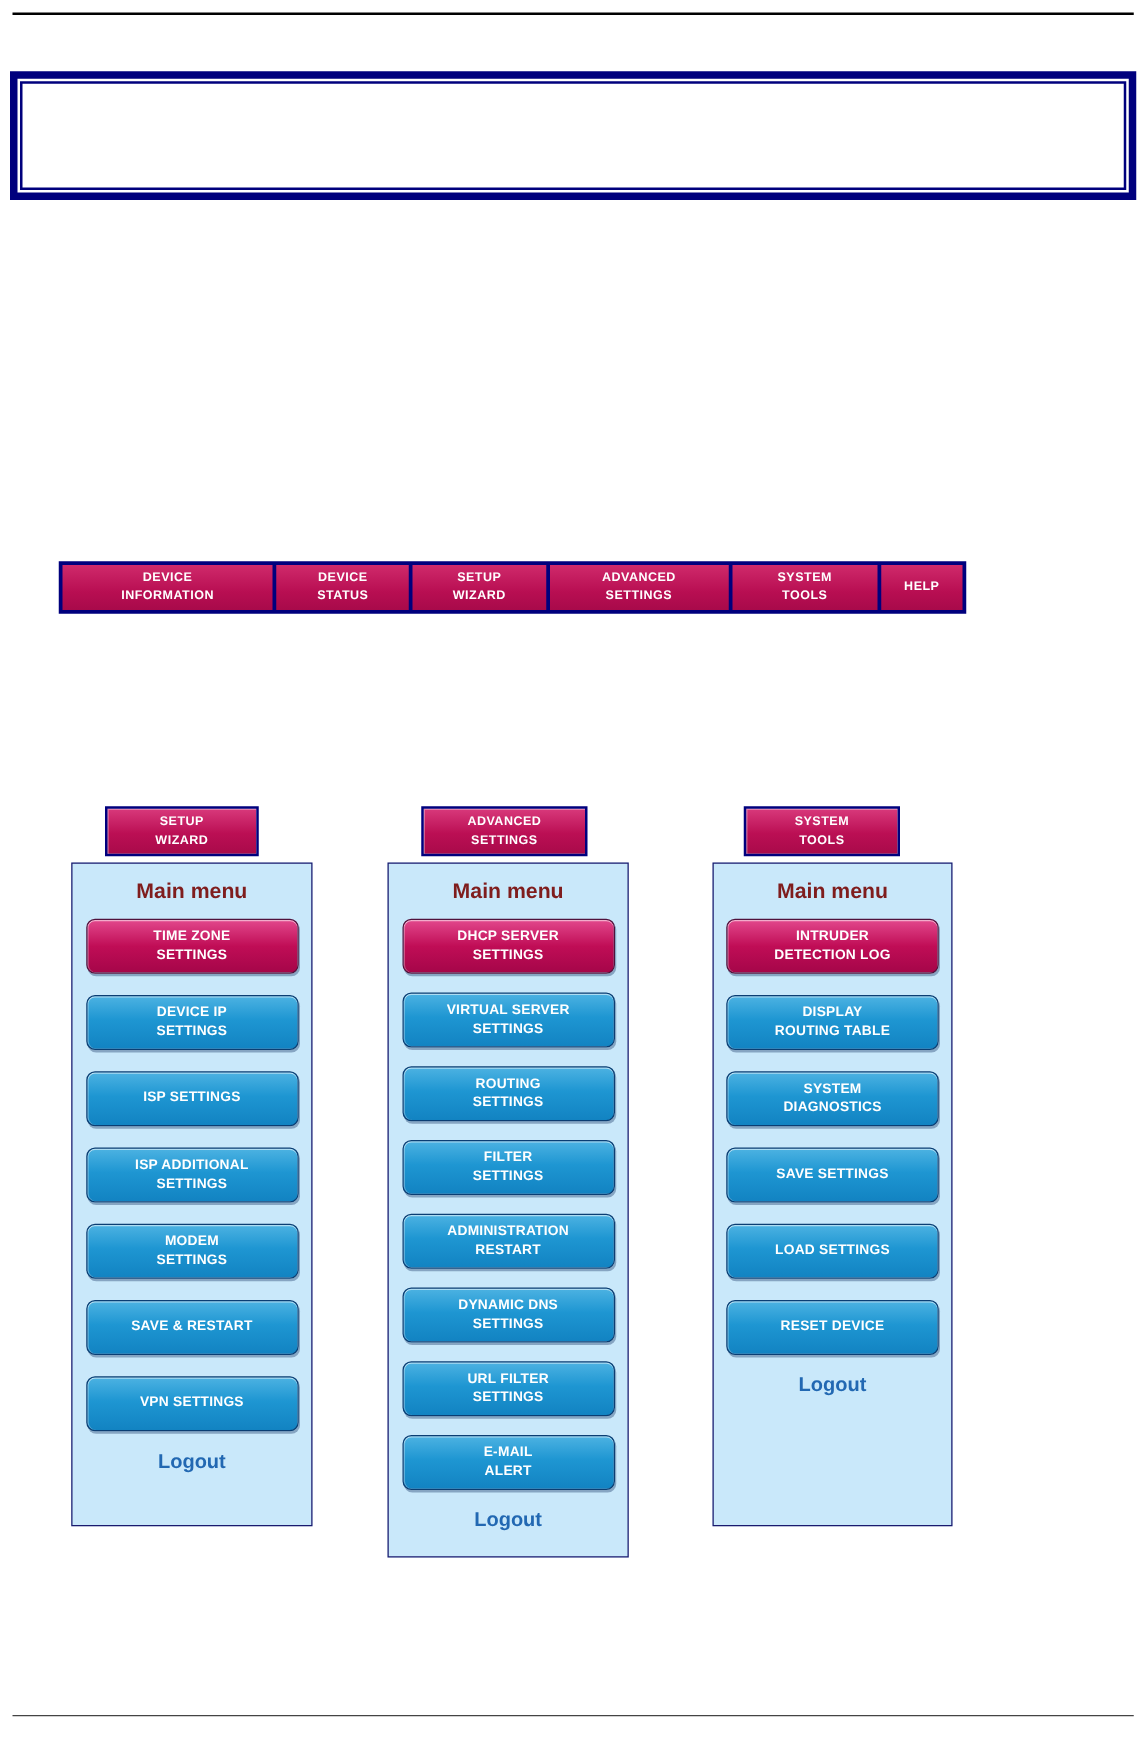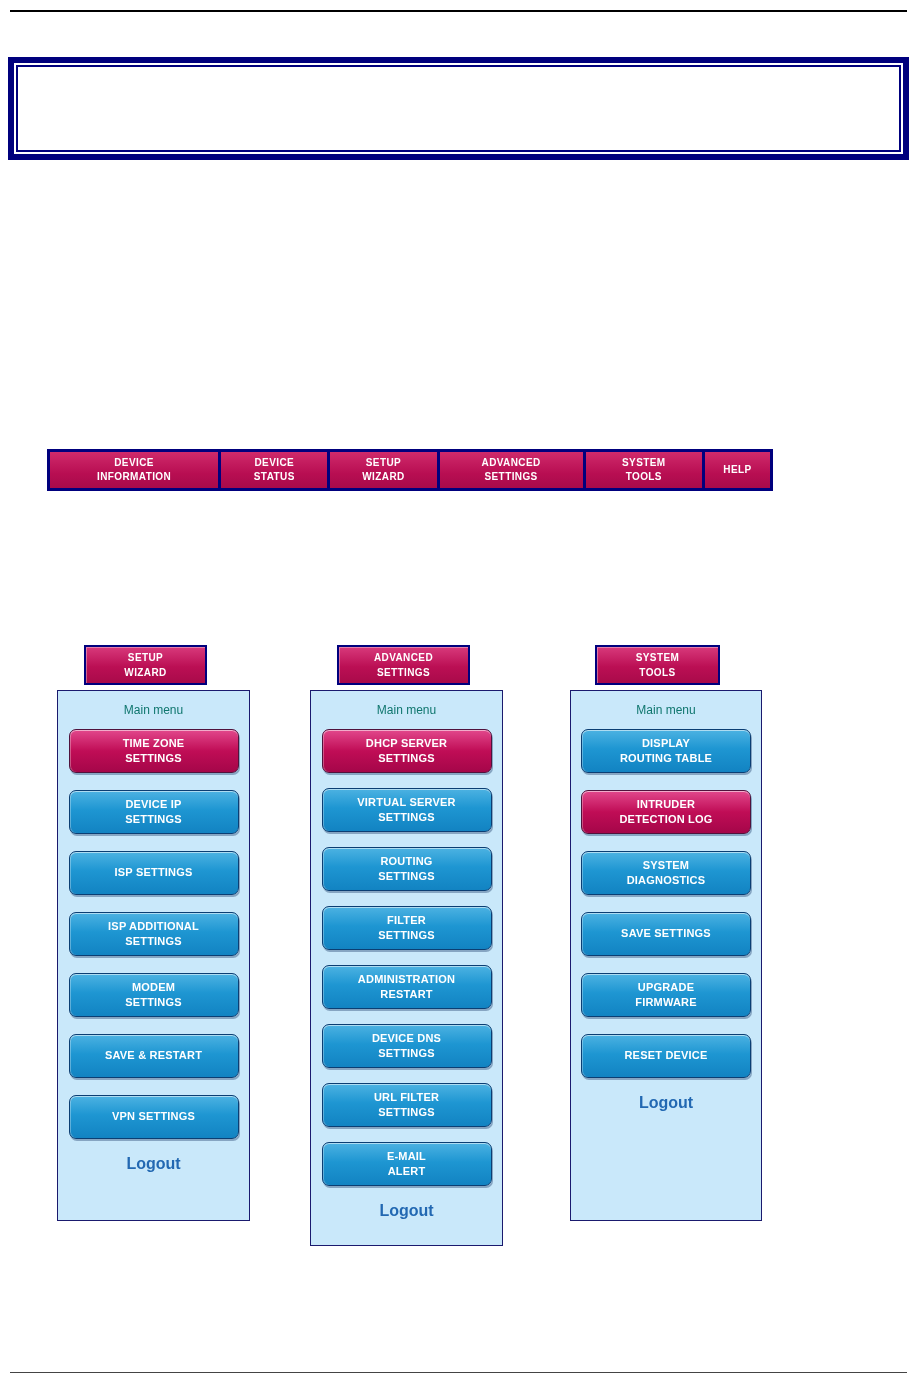--- a/index.html
+++ b/index.html
@@ -112,23 +112,23 @@
     display: flex;
     flex-direction: column;
     align-items: center;
     padding-top: 10px;
   }
   #panel-setup    { left: 57px;  top: 690px; width: 193px; height: 531px; }
   #panel-advanced { left: 310px; top: 690px; width: 193px; height: 556px; }
   #panel-system   { left: 570px; top: 690px; width: 192px; height: 531px; }
 
   .menu-title {
-    color: #0f766e;
-    font-weight: normal;
-    font-size: 12px;
+    color: #7f1d1d;
+    font-weight: bold;
+    font-size: 17px;
     margin: 2px 0 12px 0;
   }
 
   .buttons {
     display: flex;
     flex-direction: column;
     gap: 17px;
   }
   #panel-advanced .buttons { gap: 15px; }
 
@@ -221,40 +221,39 @@
     <div class="menu-btn active">DHCP SERVER
 SETTINGS</div>
     <div class="menu-btn">VIRTUAL SERVER
 SETTINGS</div>
     <div class="menu-btn">ROUTING
 SETTINGS</div>
     <div class="menu-btn">FILTER
 SETTINGS</div>
     <div class="menu-btn">ADMINISTRATION
 RESTART</div>
-    <div class="menu-btn">DEVICE DNS
+    <div class="menu-btn">DYNAMIC DNS
 SETTINGS</div>
     <div class="menu-btn">URL FILTER
 SETTINGS</div>
     <div class="menu-btn">E-MAIL
 ALERT</div>
   </div>
   <div class="logout">Logout</div>
 </div>
 
 <div class="panel" id="panel-system">
   <div class="menu-title">Main menu</div>
   <div class="buttons">
+    <div class="menu-btn active">INTRUDER
+DETECTION LOG</div>
     <div class="menu-btn">DISPLAY
 ROUTING TABLE</div>
-    <div class="menu-btn active">INTRUDER
-DETECTION LOG</div>
     <div class="menu-btn">SYSTEM
 DIAGNOSTICS</div>
     <div class="menu-btn">SAVE SETTINGS</div>
-    <div class="menu-btn">UPGRADE
-FIRMWARE</div>
+    <div class="menu-btn">LOAD SETTINGS</div>
     <div class="menu-btn">RESET DEVICE</div>
   </div>
   <div class="logout">Logout</div>
 </div>
 
 <div class="bottom-rule"></div>
 
 </body></html>

